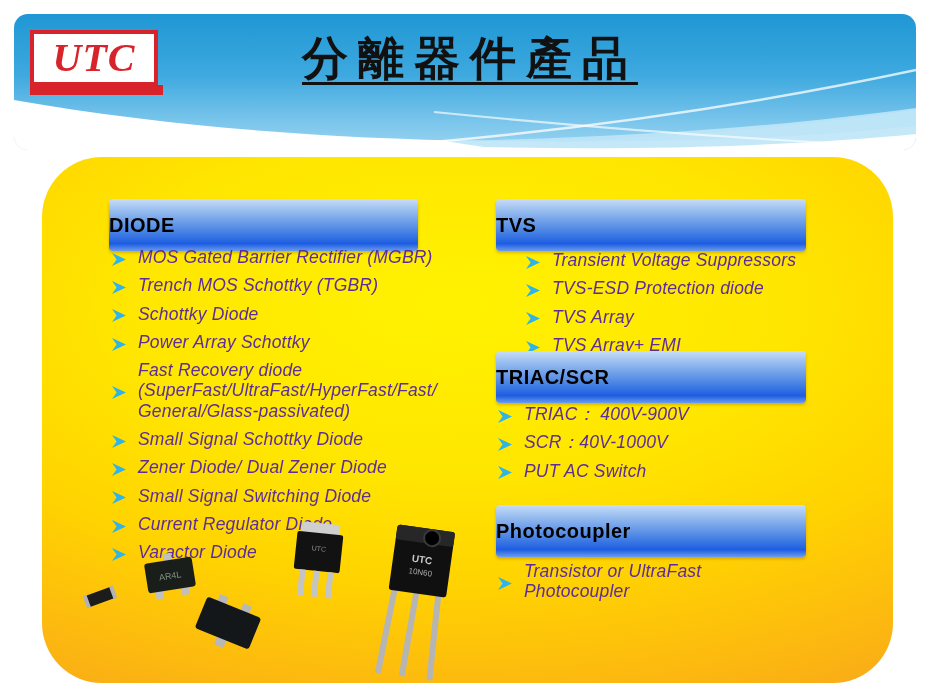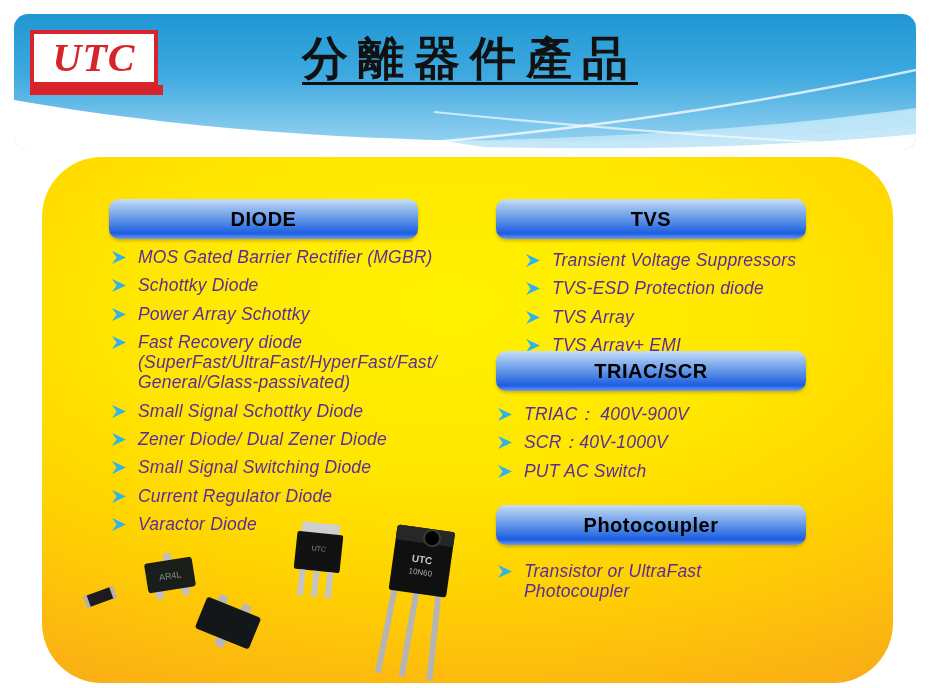--- a/index.html
+++ b/index.html
@@ -23,39 +23,39 @@
   .slide-title span{font-family:"Liberation Serif","DejaVu Serif",serif;
                     font-size:46px;font-weight:bold;color:#111;letter-spacing:10px;
                     text-decoration:underline;text-decoration-thickness:3px;text-underline-offset:8px;}
 
   
   .panel{position:absolute;left:42px;top:157px;width:851px;height:526px;border-radius:60px;
          background:radial-gradient(ellipse 115% 95% at 48% 28%,
             #fff200 0%, #ffe600 34%, #ffd400 55%, #fdbb0e 75%, #f6a21d 95%);}
 
   
-  .bar{position:absolute;height:40px;border-radius:10px;
+  .bar{position:absolute;height:52px;border-radius:4px;
        background:linear-gradient(180deg,#c9ddf7 0%,#9cc0f0 20%,#4a84e4 62%,#1d5de2 86%,#6b9cec 100%);
        box-shadow:0 2px 3px rgba(140,85,0,.35);
-       display:flex;align-items:center;justify-content:center;}
+       display:flex;align-items:center;}
   .bar span{font-weight:bold;font-size:20px;color:#000;letter-spacing:.5px;}
 
   .bar-diode{left:67px;top:42px;width:309px;}
   .bar-tvs{left:454px;top:42px;width:310px;}
   .bar-triac{left:454px;top:194px;width:310px;}
   .bar-photo{left:454px;top:348px;width:310px;}
 
   
   .list{position:absolute;display:flex;flex-direction:column;}
   .list-diode{left:70px;top:90px;width:352px;}
   .list-tvs{left:484px;top:93px;width:330px;}
   .list-triac{left:456px;top:247px;width:330px;}
   .list-photo{left:456px;top:404px;width:330px;}
 
-  .li{display:flex;align-items:flex-start;margin-bottom:8px;}
+  .li{display:flex;align-items:center;margin-bottom:8px;}
   .li .bullet{flex:0 0 auto;width:15px;height:13px;margin:4px 11px 0 0;}
   .li .txt{font-style:italic;font-size:17.5px;line-height:1.16;color:#5b2d9b;
            white-space:pre-line;letter-spacing:.2px;}
 
   
   .packages{position:absolute;left:10px;top:355px;width:460px;height:170px;}
 </style>
 </head>
 <body>
 
@@ -87,20 +87,26 @@
 
     <div class="bar bar-diode">
       <span>DIODE</span>
     </div>
     <div class="list list-diode">
       <div class="li">
         <svg class="bullet" viewBox="0 0 15 13">
             <path d="M0,0 L14,6.5 L0,13 L4.6,6.5 Z" fill="#2fb3e8"></path>
           </svg>
         <span class="txt">MOS Gated Barrier Rectifier (MGBR)</span>
+        </div>
+      <div class="li">
+        <svg class="bullet" viewBox="0 0 15 13">
+            <path d="M0,0 L14,6.5 L0,13 L4.6,6.5 Z" fill="#2fb3e8"></path>
+          </svg>
+        <span class="txt">Trench MOS Schottky (TGBR)</span>
         </div>
       <div class="li">
         <svg class="bullet" viewBox="0 0 15 13">
             <path d="M0,0 L14,6.5 L0,13 L4.6,6.5 Z" fill="#2fb3e8"></path>
           </svg>
         <span class="txt">Schottky Diode</span>
         </div>
       <div class="li">
         <svg class="bullet" viewBox="0 0 15 13">
             <path d="M0,0 L14,6.5 L0,13 L4.6,6.5 Z" fill="#2fb3e8"></path>

